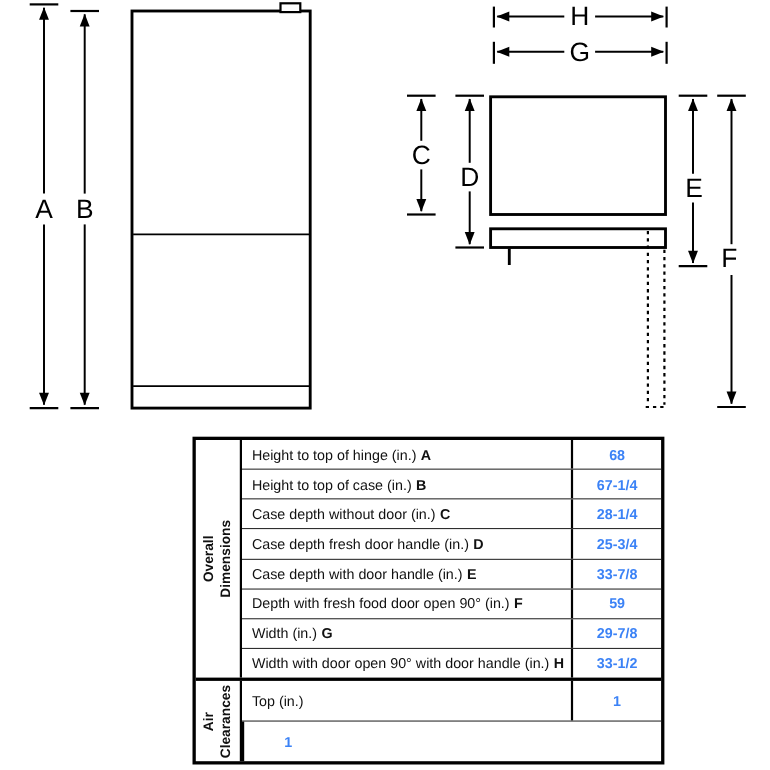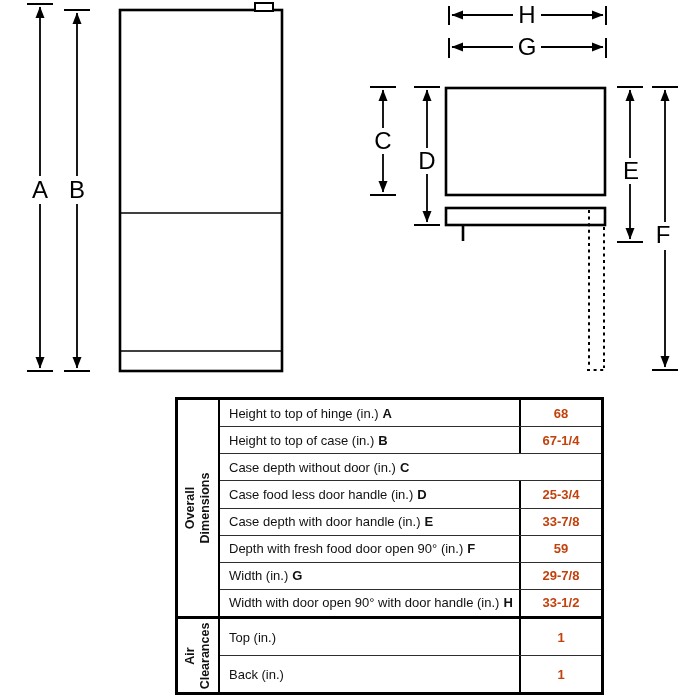--- a/index.html
+++ b/index.html
@@ -23,21 +23,21 @@
   .section.s2{flex:1;border-top:3px solid #000;}
   .sec-head{width:40px;border-right:2px solid #000;position:relative;flex:none;}
   .sec-head .rot{position:absolute;top:50%;left:50%;transform:translate(-50%,-50%) rotate(-90deg);
                  white-space:nowrap;text-align:center;font-weight:bold;font-size:12.5px;line-height:1.2;color:#111;}
   .rows{flex:1;display:flex;flex-direction:column;min-width:0;}
   .trow{flex:1;display:flex;align-items:stretch;border-top:1.5px solid #2e2e2e;min-height:0;}
   .trow:first-child{border-top:none;}
   .tlabel{flex:1;display:flex;align-items:center;padding-left:9px;font-size:13px;color:#111;white-space:nowrap;overflow:hidden;}
   .k{font-weight:bold;margin-left:4px;}
   .tval{width:80px;flex:none;border-left:2px solid #000;display:flex;align-items:center;justify-content:center;
-        font-weight:bold;font-size:13px;color:#c2410c;}
+        font-weight:bold;font-size:13px;color:#3b82f6;}
 </style>
 </head>
 <body>
 
 <div id="stage">
 
   <svg width="700" height="396" viewBox="0 0 700 396">
     <defs>
       <marker id="arr" markerUnits="userSpaceOnUse" markerWidth="13" markerHeight="10" refX="11.5" refY="5" orient="auto">
         <path d="M0.5,0.5 L12,5 L0.5,9.5 Z" fill="#000"></path>
@@ -147,24 +147,25 @@
               <span>Height to top of case (in.)</span>
               <span class="k">B</span>
             </div>
           <div class="tval">67-1/4</div>
         </div>
         <div class="trow">
           <div class="tlabel">
               <span>Case depth without door (in.)</span>
               <span class="k">C</span>
             </div>
-        </div>
-        <div class="trow">
-          <div class="tlabel">
-              <span>Case food less door handle (in.)</span>
+          <div class="tval">28-1/4</div>
+        </div>
+        <div class="trow">
+          <div class="tlabel">
+              <span>Case depth fresh door handle (in.)</span>
               <span class="k">D</span>
             </div>
           <div class="tval">25-3/4</div>
         </div>
         <div class="trow">
           <div class="tlabel">
               <span>Case depth with door handle (in.)</span>
               <span class="k">E</span>
             </div>
           <div class="tval">33-7/8</div>
@@ -201,22 +202,19 @@
         </div>
       </div>
       <div class="rows">
         <div class="trow">
           <div class="tlabel">
               <span>Top (in.)</span>
             </div>
           <div class="tval">1</div>
         </div>
         <div class="trow">
-          <div class="tlabel">
-              <span>Back (in.)</span>
-            </div>
           <div class="tval">1</div>
         </div>
       </div>
     </div>
 
   </div>
 </div>
 
 </body></html>

